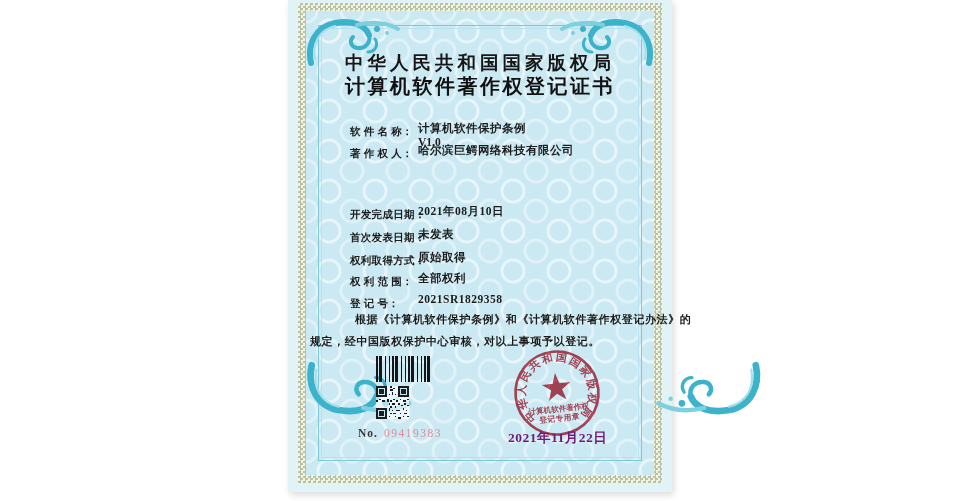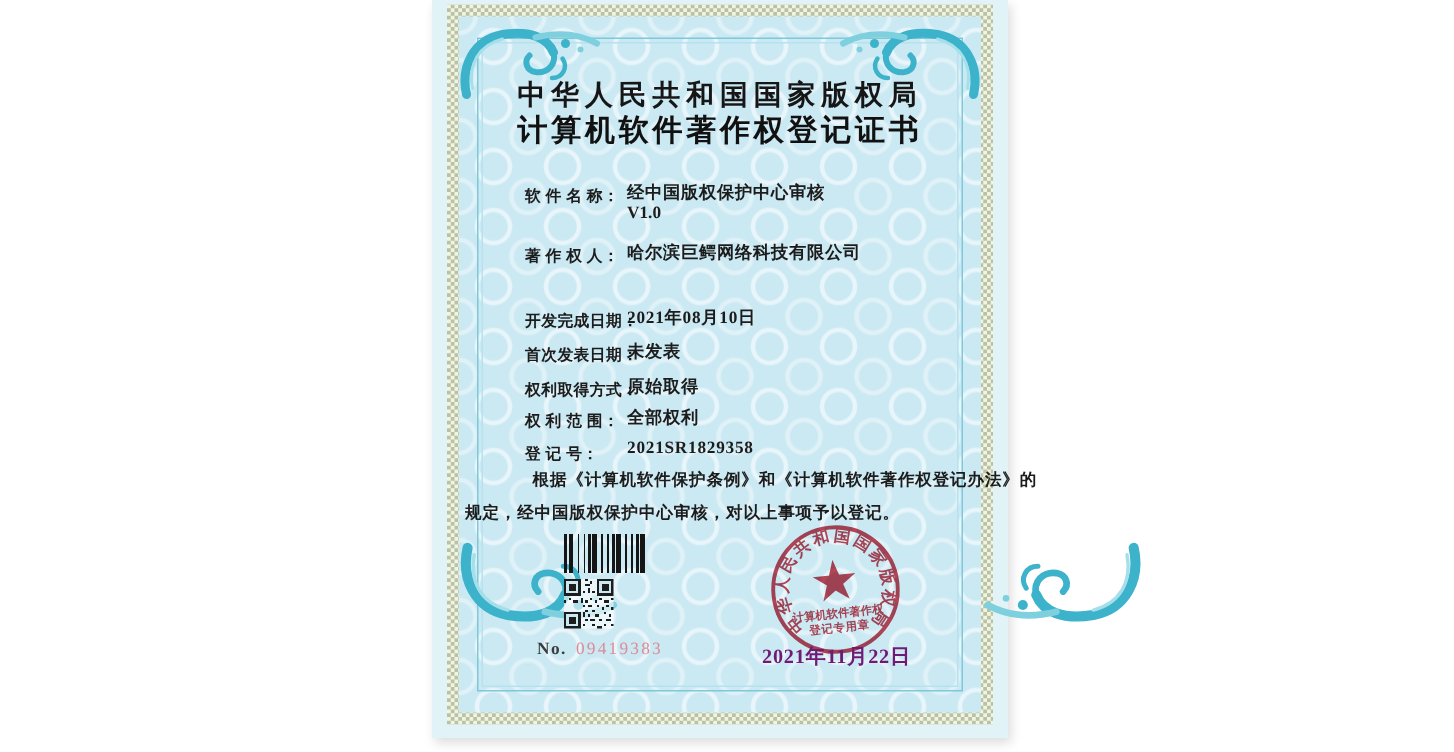--- a/index.html
+++ b/index.html
@@ -144,25 +144,25 @@
       </g>
       <circle cx="72" cy="14" r="3" fill="#3db2cb"></circle>
       <circle cx="82" cy="18" r="2" fill="#7fd0de"></circle>
     </svg>
 
     <div class="t issuer">中华人民共和国国家版权局</div>
     <div class="t doctitle">计算机软件著作权登记证书</div>
 
     <div class="t row" style="top:121px">
       <span class="lbl">软 件 名 称：</span>
-      <span class="val">经中国版权保护中心审核</span>
+      <span class="val">计算机软件保护条例</span>
     </div>
     <div class="t vline2" style="top:136px">V1.0</div>
 
-    <div class="t row" style="top:161px">
+    <div class="t row" style="top:143px">
       <span class="lbl">著 作 权 人：</span>
       <span class="val">哈尔滨巨鳄网络科技有限公司</span>
     </div>
 
     <div class="t row" style="top:204px">
       <span class="lbl">开发完成日期：</span>
       <span class="val">2021年08月10日</span>
     </div>
 
     <div class="t row" style="top:227px">

